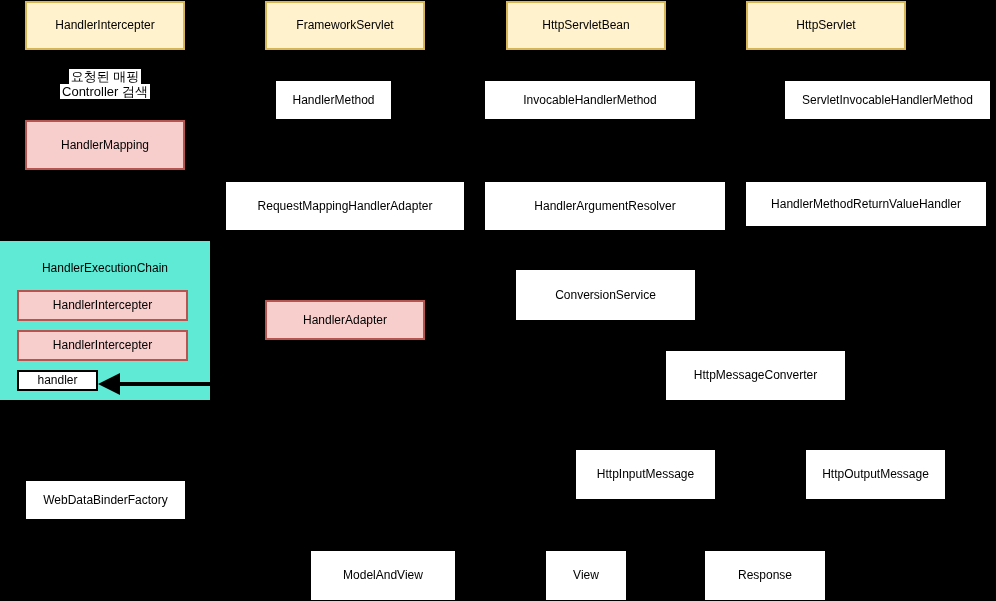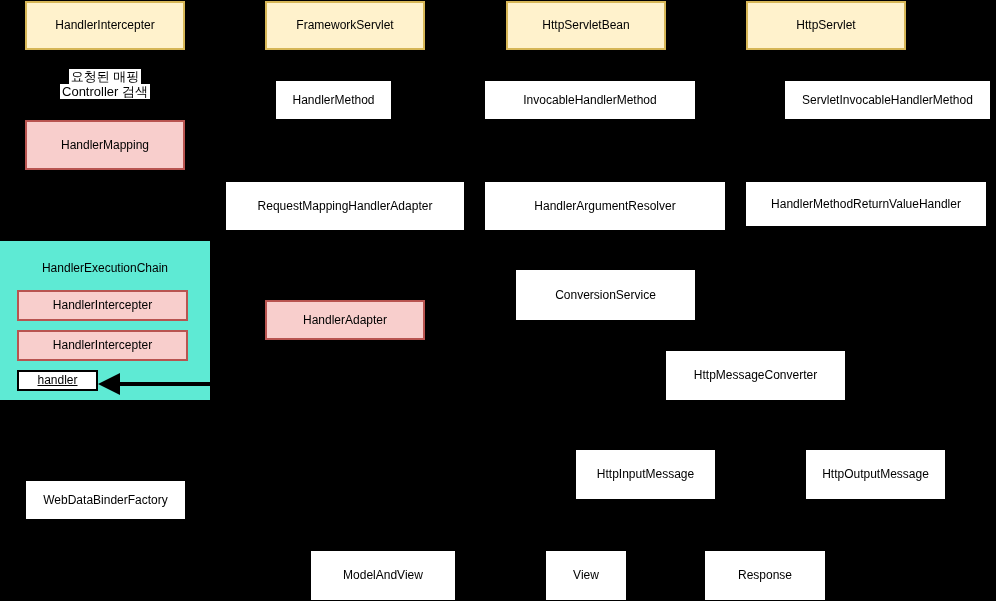--- a/index.html
+++ b/index.html
@@ -24,21 +24,21 @@
   }
   .group-title{
     position:absolute;top:20px;left:0;width:100%;
     text-align:center;font-size:12px;color:#000;
   }
   .note{
     position:absolute;left:40px;top:69px;width:130px;
     text-align:center;font-size:13px;line-height:15px;color:#000;
   }
   .note span{background:#FFFFFF;display:inline-block;padding:0 2px;}
-  .handler-box{border:2px solid #000000;text-decoration:underline;}
+  .handler-box{border:2px solid #000000;}
   .arrow-line{
     position:absolute;background:#000000;
   }
   .arrow-head{
     position:absolute;width:0;height:0;
     border-top:11px solid transparent;
     border-bottom:11px solid transparent;
     border-right:22px solid #000000;
   }
 </style>

